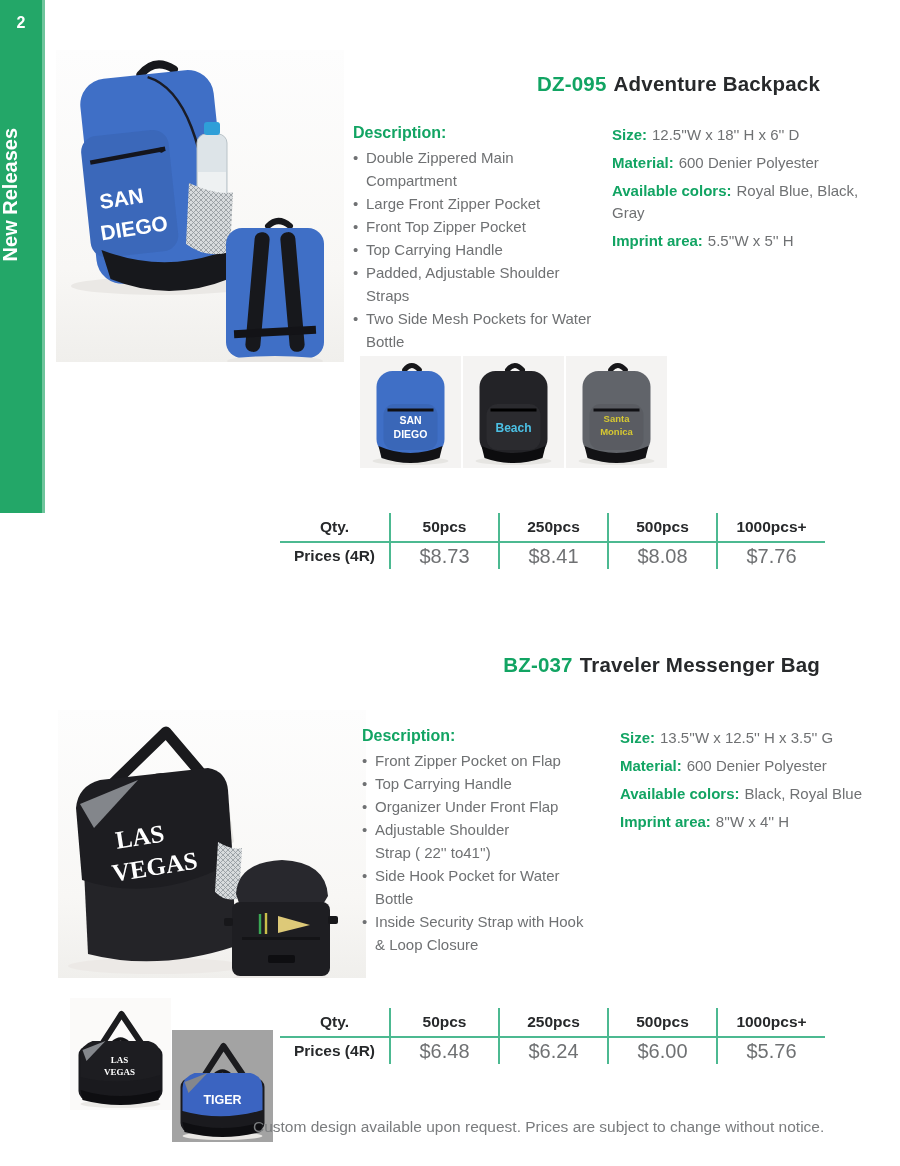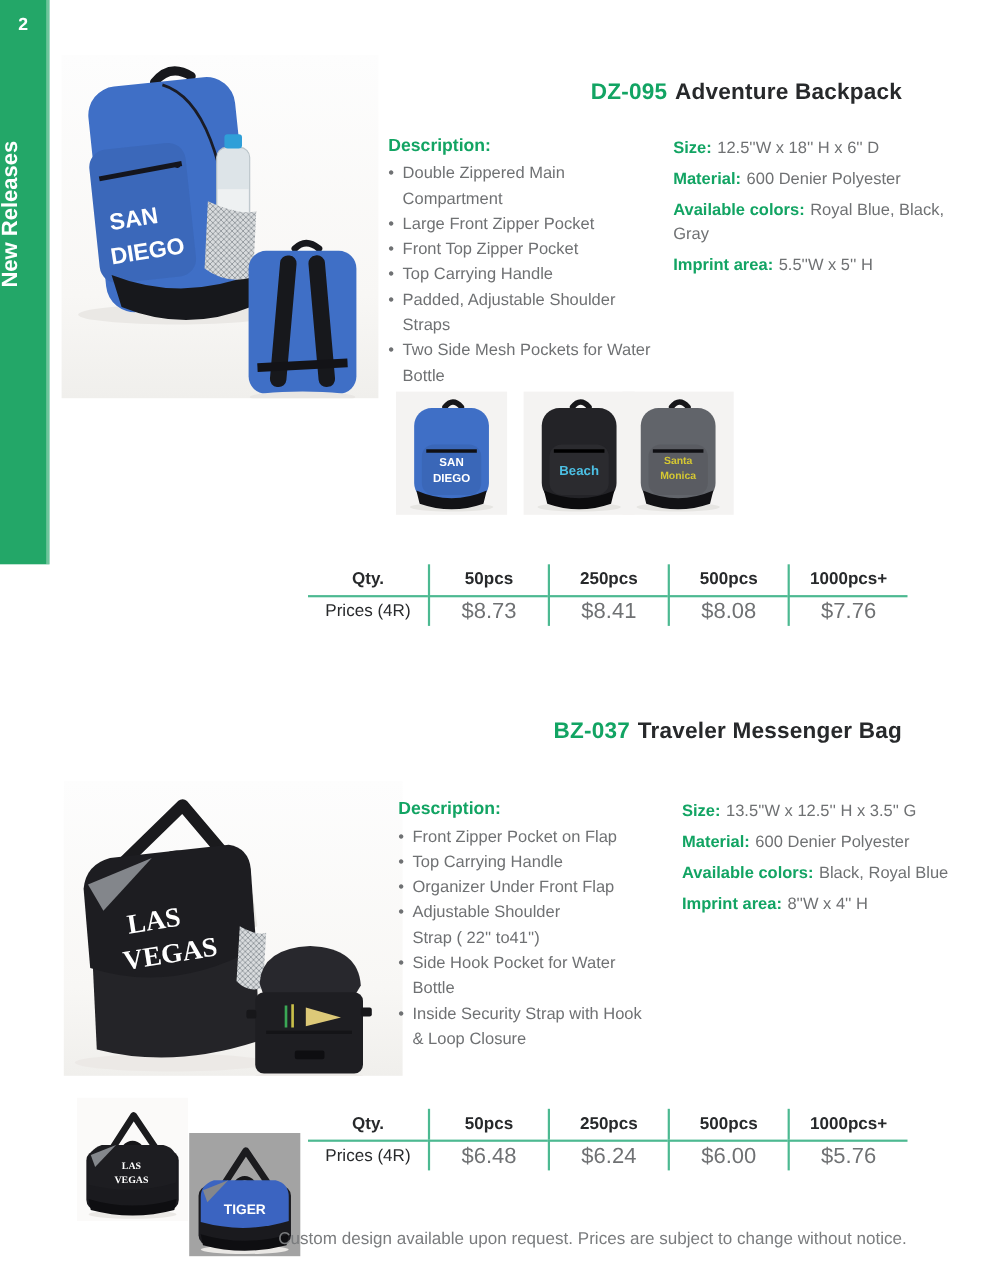--- a/index.html
+++ b/index.html
@@ -49,34 +49,34 @@
   .specs1{left:612px;top:124px}
   .specs2{left:620px;top:727px}
   .spec{font-size:15px;line-height:22px;margin-bottom:6px;color:var(--gray)}
   .spec .sl{color:var(--green);font-weight:bold;margin-right:5px}
   .spec .sv{white-space:pre-line}
 
   
   .vtile{position:absolute;width:101px;height:112px;background:#f4f3f2}
   .vtile svg{display:block;width:100%;height:100%}
   .v1a{left:360px;top:356px}
-  .v1b{left:476px;top:356px}
+  .v1b{left:463px;top:356px}
   .v1c{left:566px;top:356px}
   .v2a{left:70px;top:998px;background:#fbfaf9}
   .v2b{left:172px;top:1030px;background:#a3a3a3}
 
   
   .ptable{position:absolute;left:280px;width:545px;display:grid;grid-template-columns:repeat(5,1fr);grid-auto-rows:28px}
   .ptable1{top:513px}
   .ptable2{top:1008px}
   .ptable>div{display:flex;align-items:center;justify-content:center;font-size:15.5px}
   .ptable>div:not(:nth-child(5n+1)){border-left:2px solid var(--tline)}
   .ptable>div:nth-child(n+6){border-top:2px solid var(--tline)}
   .ptable .head{font-weight:bold;color:var(--dark)}
-  .ptable .plabel{font-weight:normal;color:var(--dark)}
+  .ptable .plabel{font-weight:bold;color:var(--dark)}
   .ptable .price{color:var(--gray);font-size:20px}
 
   .footer{position:absolute;left:253px;top:1118px;font-size:15.5px;color:#7a7c7e;white-space:nowrap}
 
   .serif{font-family:"Liberation Serif",serif}
 </style>
 </head>
 <body>
 
 <div class="page">

